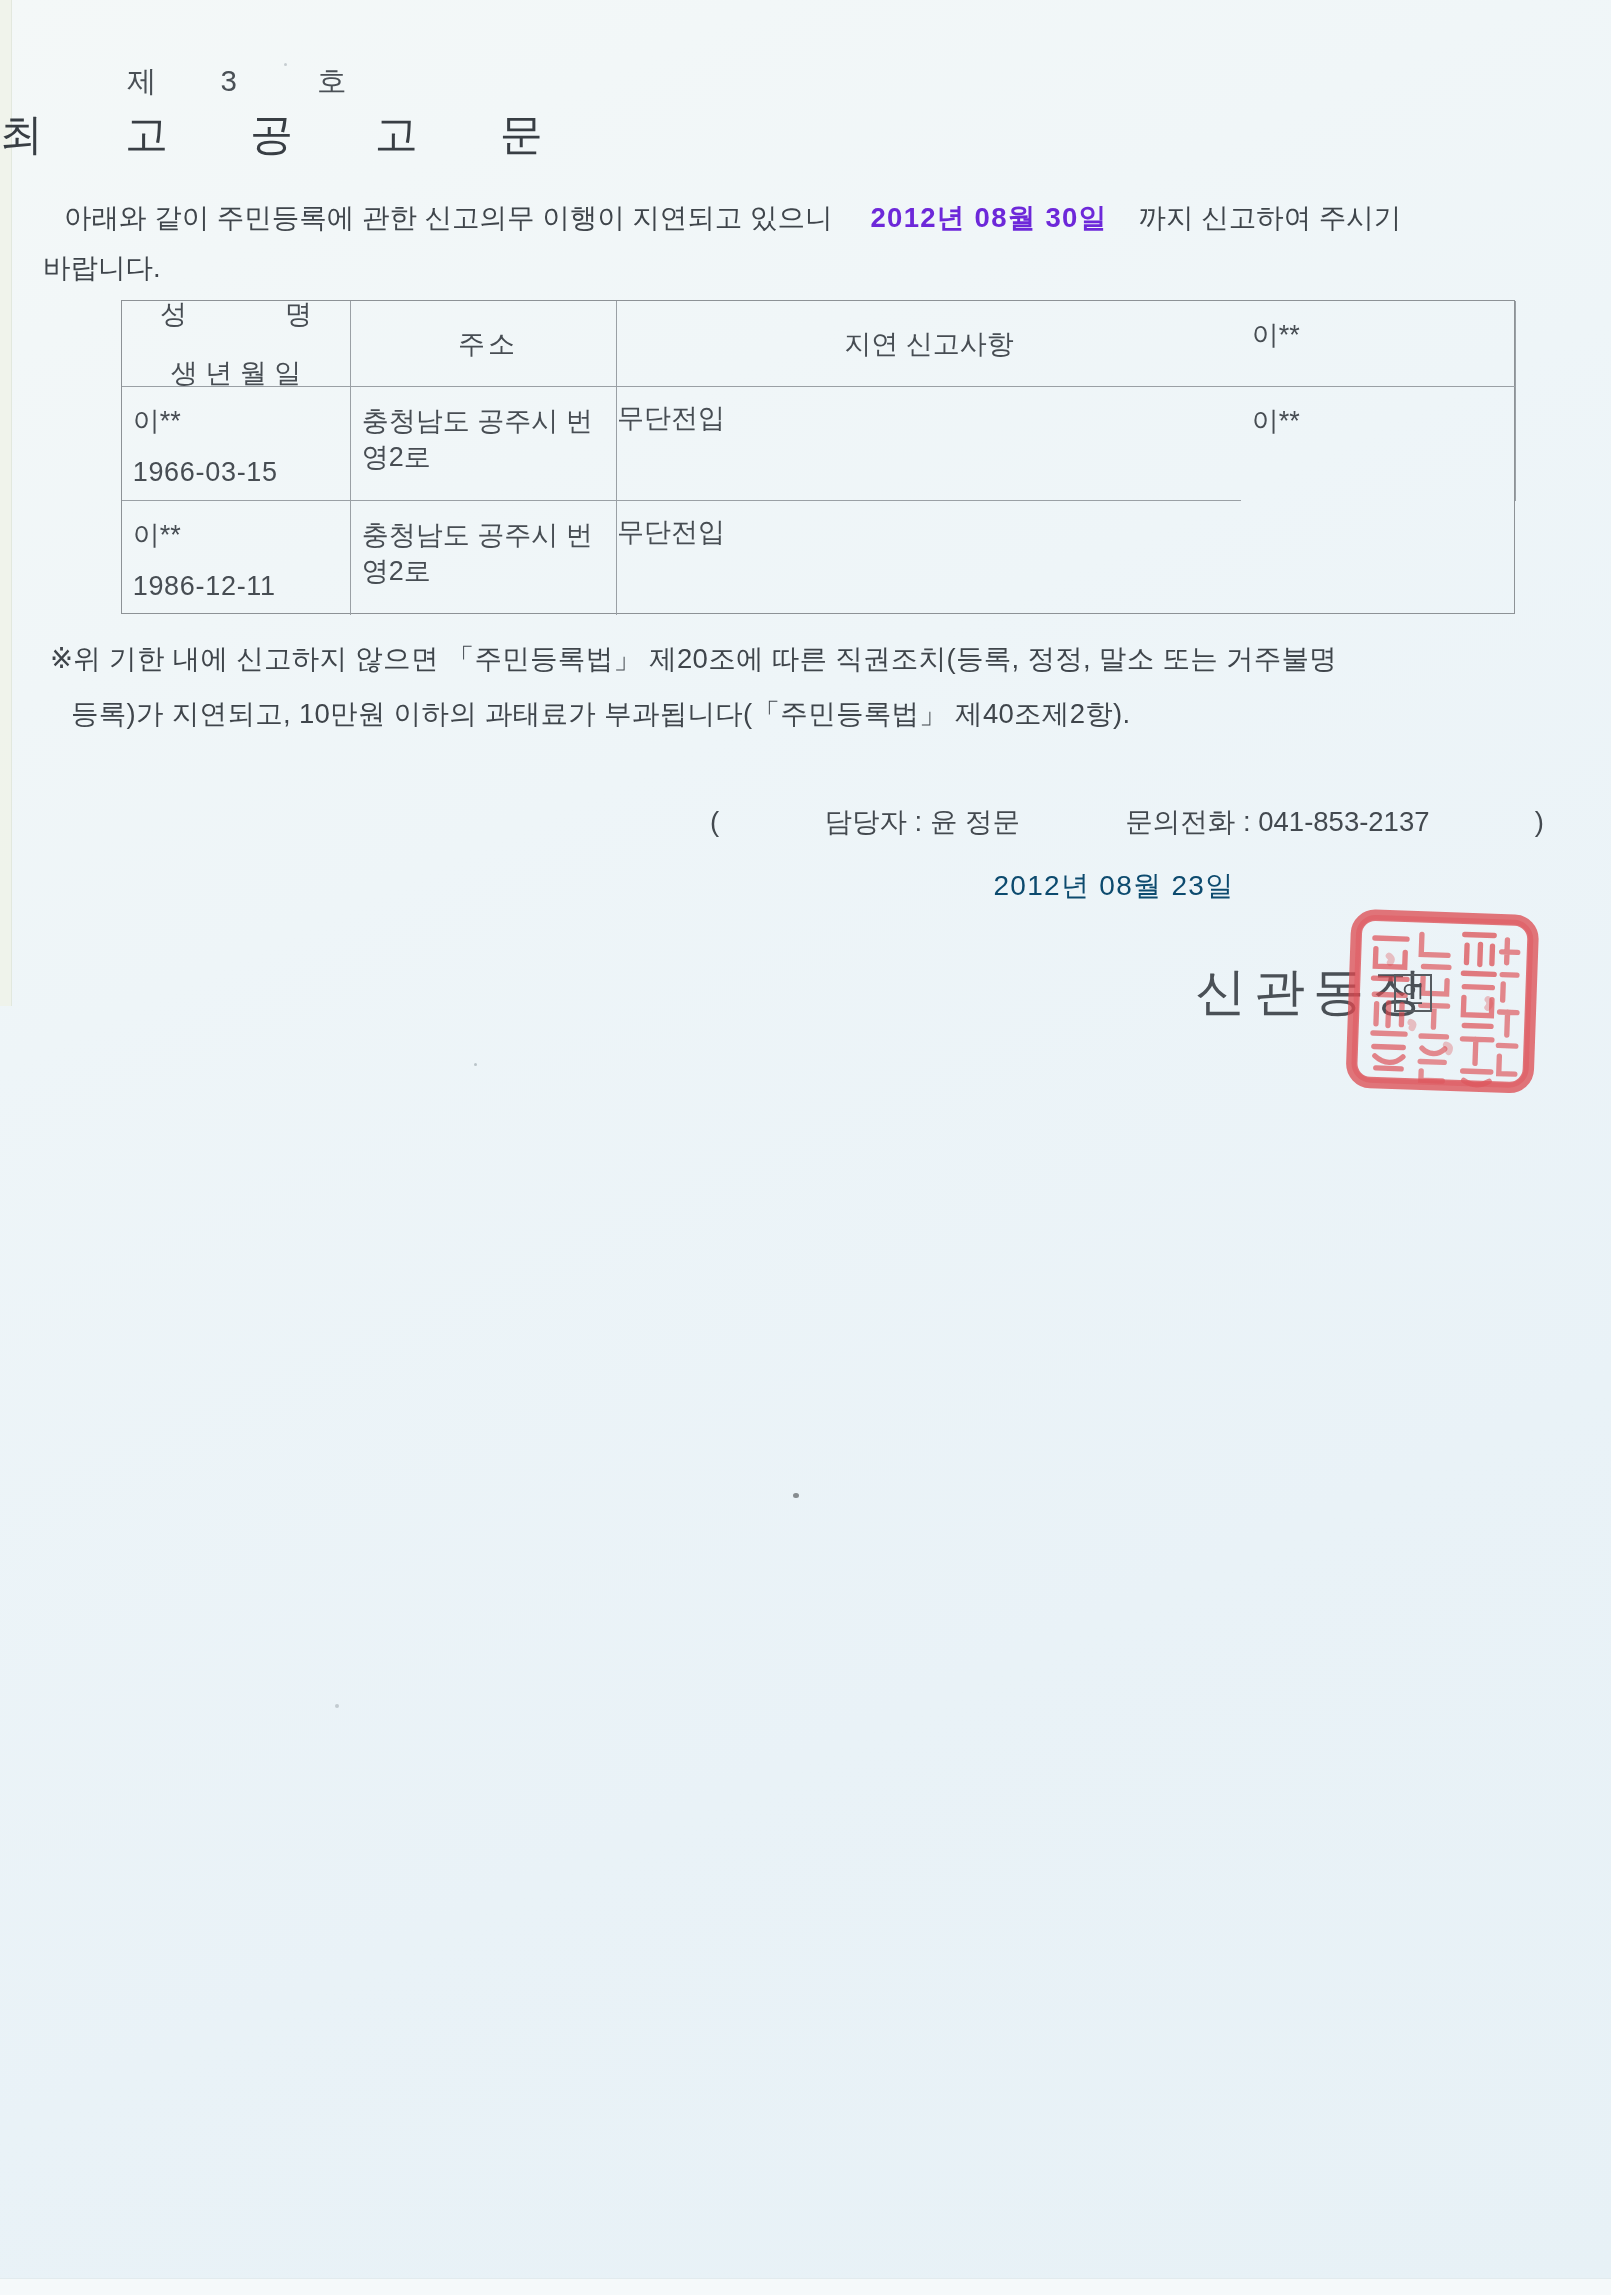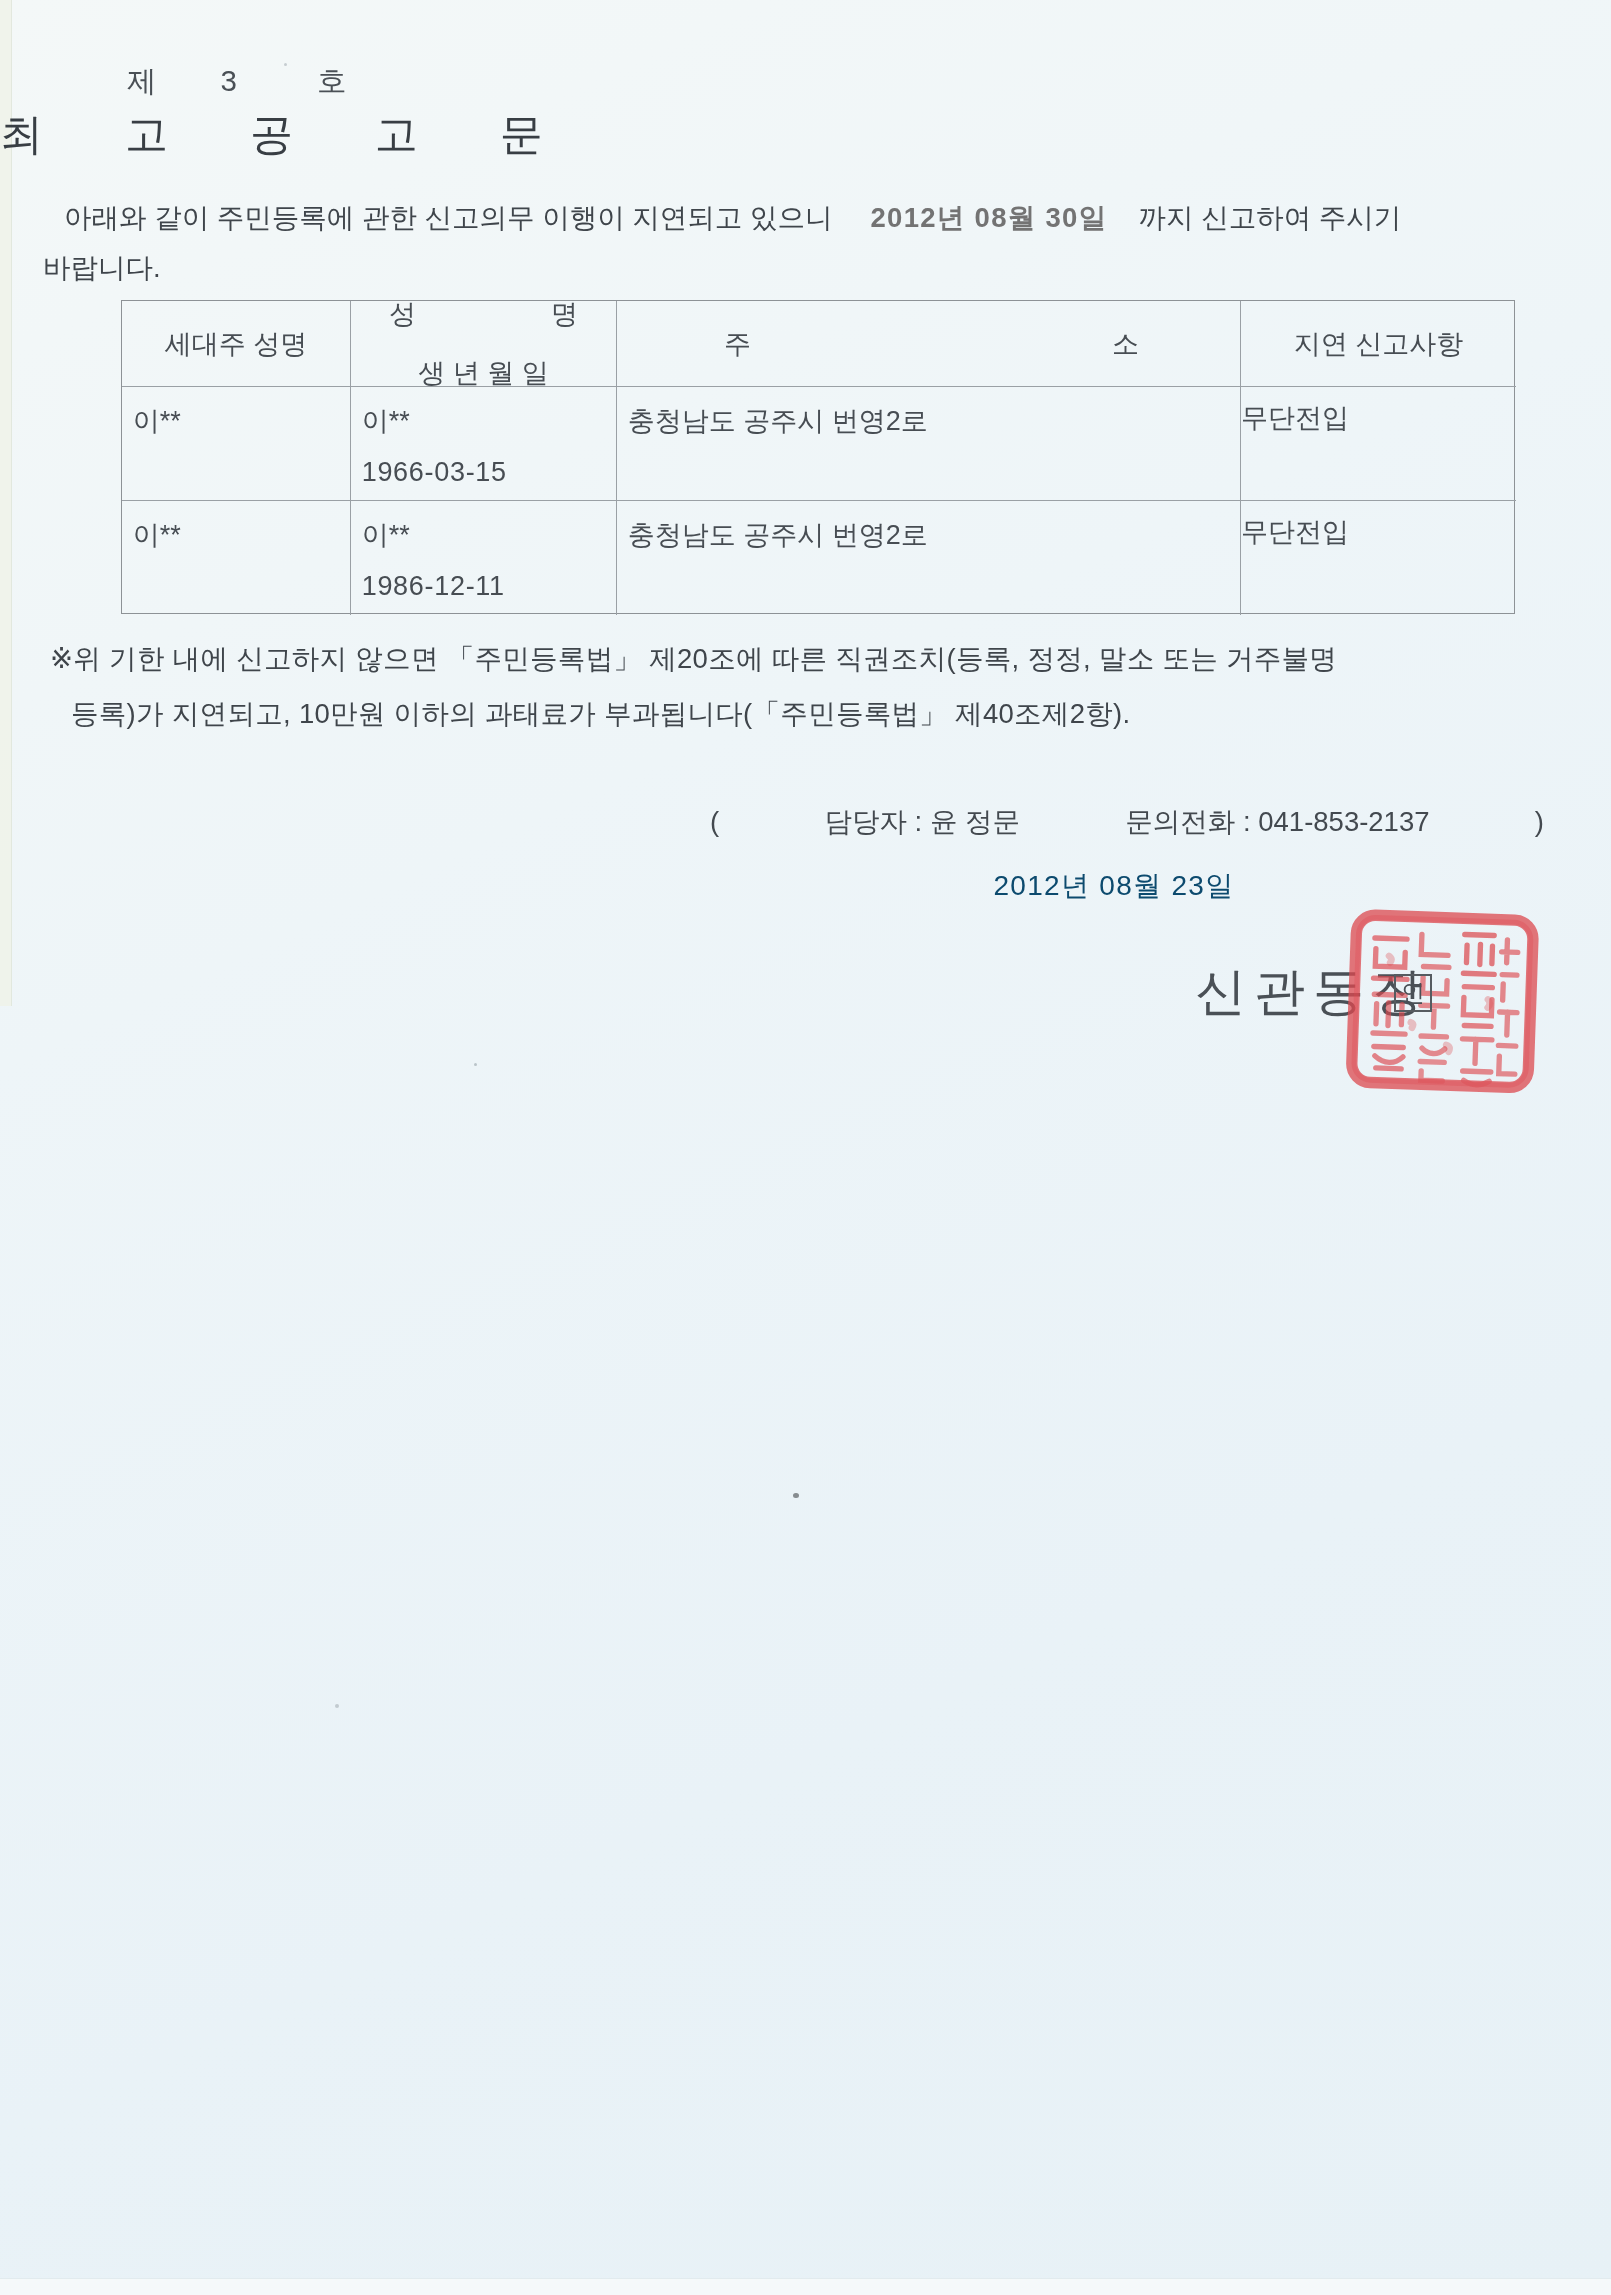--- a/index.html
+++ b/index.html
@@ -27,21 +27,21 @@
     font-size:29.5px;color:#4a5056;}
   .doc-no .n1{margin-left:0;}
   .doc-no .n2{margin-left:64px;}
   .doc-no .n3{margin-left:80px;}
   
   .title{left:0;top:106px;width:1611px;text-align:left;
     font-size:43px;letter-spacing:35px;color:#383e44;font-weight:500;}
   
   .intro-line1{left:64px;top:200px;width:1516px;font-size:27.5px;
     white-space:nowrap;color:#3f454b;}
-  .intro-line1 .deadline{font-weight:700;color:#737373;margin:0 31px 0 38px;
+  .intro-line1 .deadline{font-weight:700;color:#6d28d9;margin:0 31px 0 38px;
     letter-spacing:1.3px;}
   .intro-line2{left:43px;top:250px;font-size:27.5px;color:#3f454b;}
   
   .tbl{
     left:121px;top:300px;width:1394px;height:314px;
     display:grid;
     grid-template-columns:229px 266px 624px 275px;
     grid-template-rows:86px 114px 114px;
     border:1.3px solid #8d9296;box-sizing:border-box;
     font-size:27px;color:#474d53;
@@ -99,21 +99,20 @@
 
 <div class="abs title">최 고 공 고 문</div>
 
 <div class="abs intro-line1">
   <span>아래와 같이 주민등록에 관한 신고의무 이행이 지연되고 있으니</span><span class="deadline">2012년 08월 30일</span><span>까지 신고하여 주시기</span>
 </div>
 <div class="abs intro-line2">바랍니다.</div>
 
 <div class="abs tbl">
 
-  <div class="cell hd">세대주 성명</div>
   <div class="cell hd hd-name">
     <span class="spread">
       <span>성</span>
       <span>명</span>
     </span>
     <span>생 년 월 일</span>
   </div>
   <div class="cell hd hd-addr">
     <span>주</span>
     <span>소</span>

